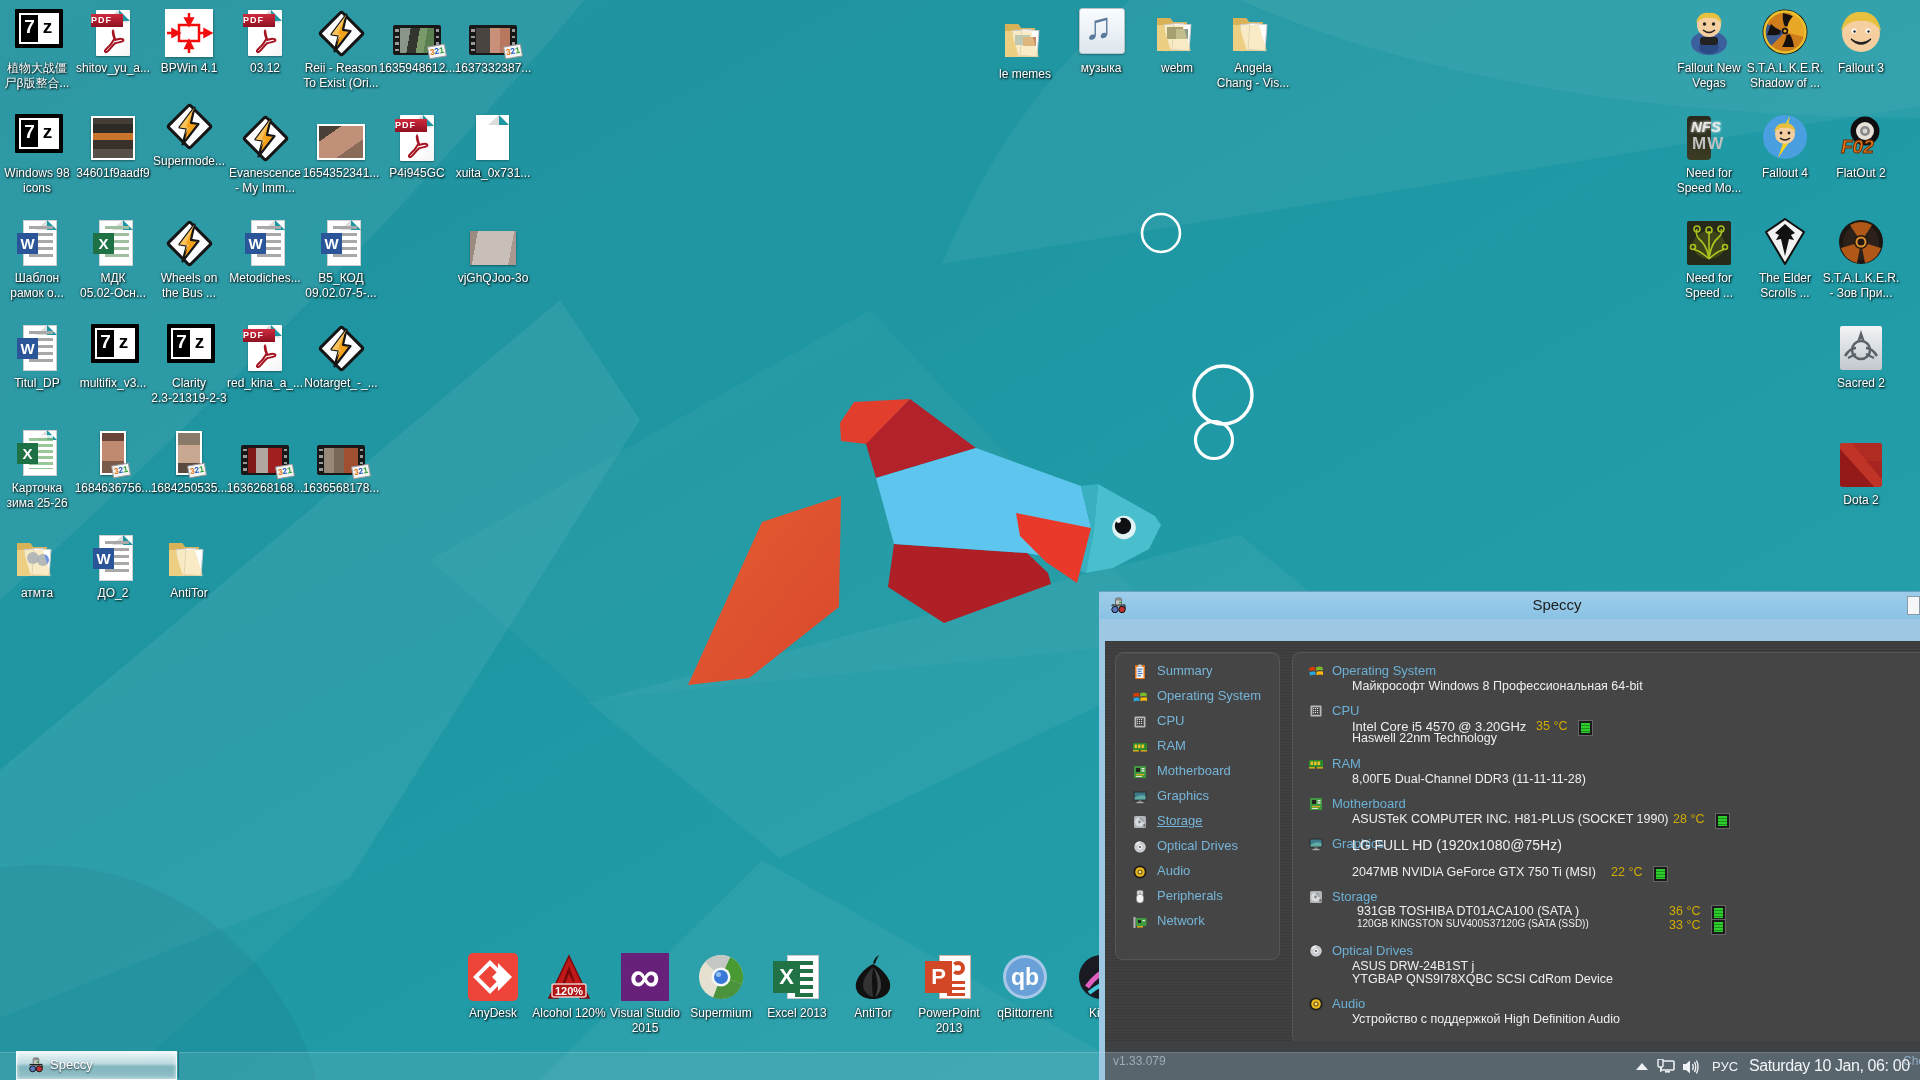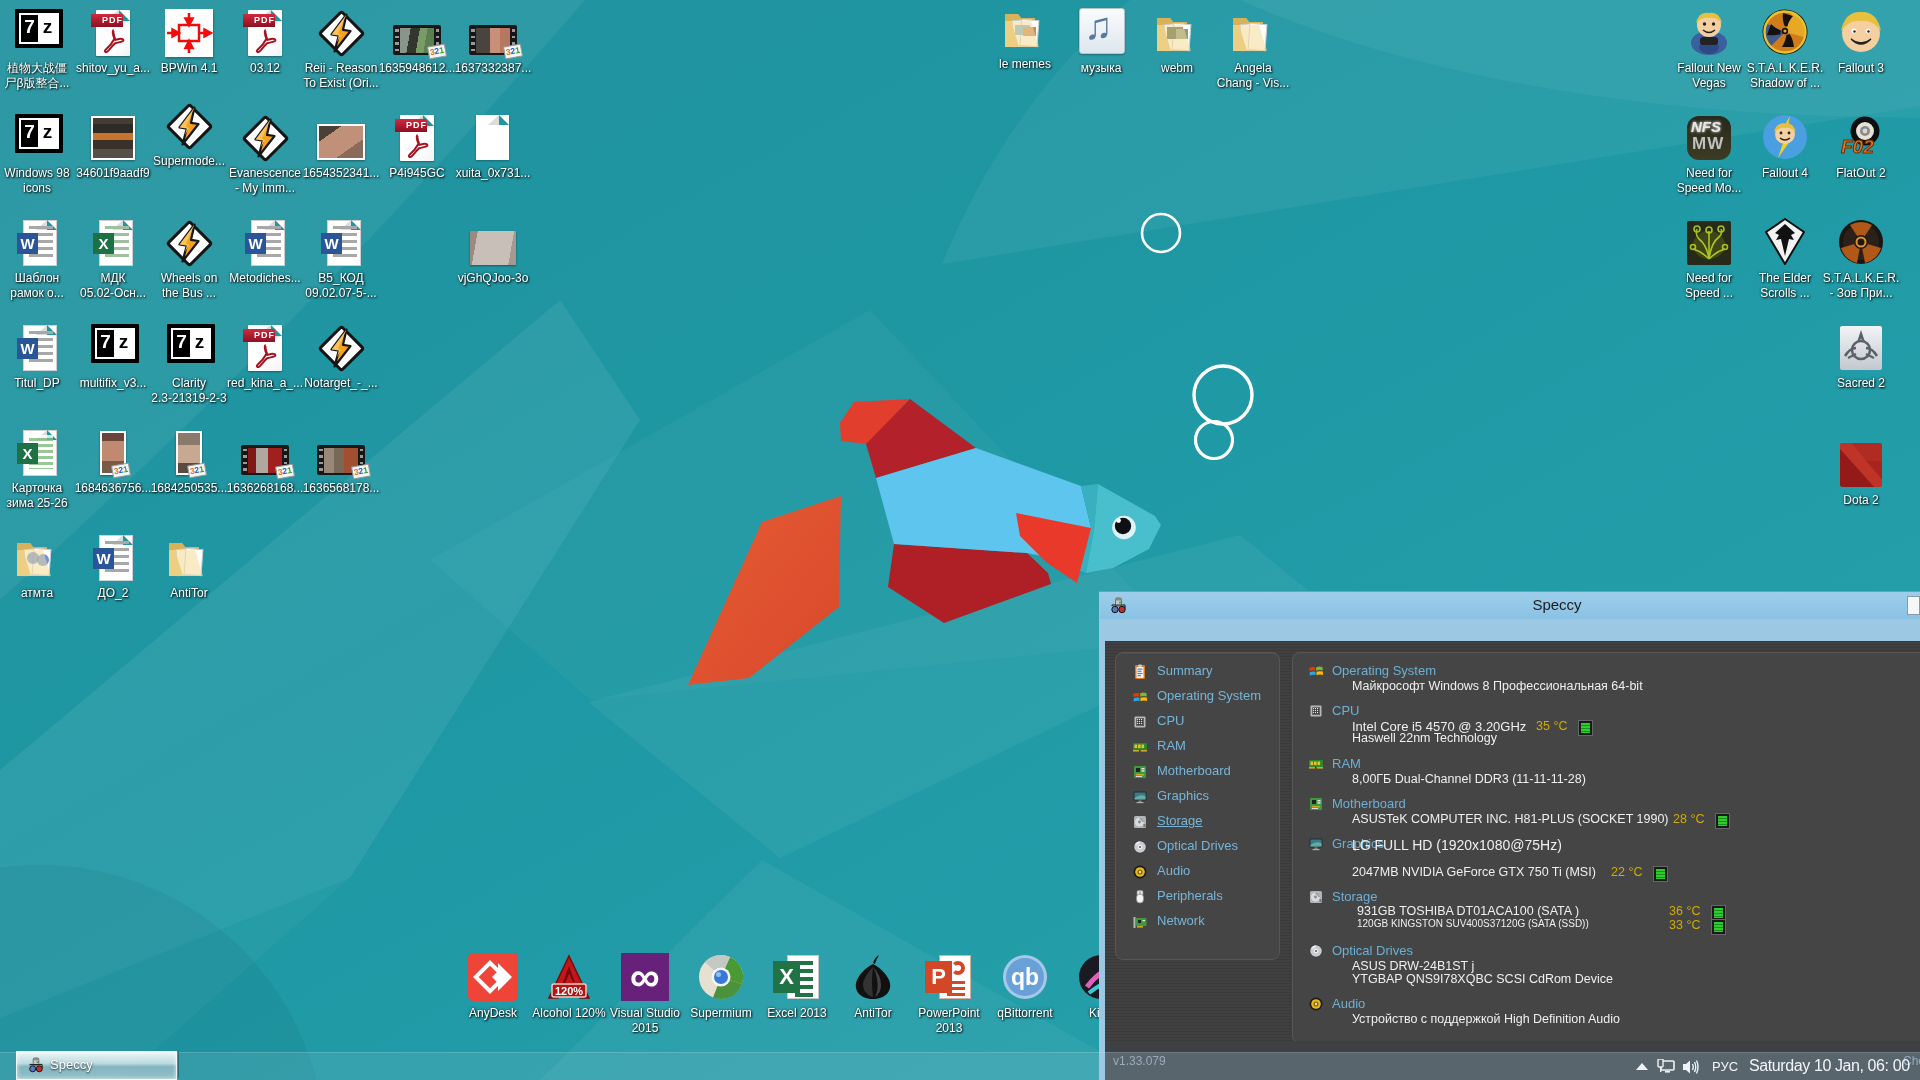--- a/index.html
+++ b/index.html
@@ -10,21 +10,21 @@
 
 .i7z{left:16px;bottom:9px;width:36px;height:27px;background:#fff;border:4px solid #000;border-radius:1px;display:flex;padding:2px;}
 .i7z b{font-weight:bold;font-size:19px;line-height:23px;}
 .i7z .s7{width:17px;background:#000;color:#fff;text-align:center;}
 .i7z .sz{width:19px;background:#fff;color:#000;text-align:center;}
 
 .ipdf{left:21px;bottom:1px;width:34px;height:46px;}
 .ipdf .pg{position:absolute;inset:0;background:linear-gradient(135deg,#fff 70%,#f2f2f2);border-radius:1px;box-shadow:0 1px 2px rgba(0,0,0,.35);}
 .ipdf .fold{position:absolute;right:0;top:0;border-style:solid;border-width:0 11px 11px 0;border-color:#1e96a2 transparent;filter:drop-shadow(-1px 1px 1px rgba(0,0,0,.2));}
 .ipdf .fold:after{content:"";position:absolute;left:-12px;top:0;border-style:solid;border-width:0 0 11px 12px;border-color:transparent transparent #d6d6d6;}
-.ipdf .bn{position:absolute;left:-5px;top:4px;width:32px;height:13px;background:linear-gradient(#cf2b3e,#8e1020);color:#fff;font-weight:bold;font-size:9px;line-height:13px;text-align:right;letter-spacing:1px;}
+.ipdf .bn{position:absolute;left:-5px;top:4px;width:32px;height:13px;background:linear-gradient(#cf2b3e,#8e1020);color:#fff;font-weight:bold;font-size:9px;line-height:13px;text-align:left;letter-spacing:1px;}
 .ipdf svg{position:absolute;left:7px;top:19px;}
 
 .idoc{left:18px;bottom:1px;width:40px;height:46px;}
 .idoc .pg{position:absolute;left:6px;top:0;width:34px;height:46px;background:#fff;border:1px solid #d0d0d0;box-sizing:border-box;}
 .idoc .fold{position:absolute;right:0;top:0;border-style:solid;border-width:0 10px 10px 0;border-color:#1e96a2 transparent;}
 .idoc .fold:after{content:"";position:absolute;left:-11px;top:0;border-style:solid;border-width:0 0 10px 11px;border-color:transparent transparent #dcdcdc;}
 .idoc .ln{position:absolute;left:12px;right:4px;height:3px;background:#a8a8a8;}
 .idoc .blk{position:absolute;left:0;top:13px;width:21px;height:21px;color:#fff;font-weight:bold;font-size:15px;line-height:21px;text-align:center;}
 
 .iblank{left:21px;bottom:2px;width:33px;height:45px;background:#fff;box-shadow:0 1px 2px rgba(0,0,0,.3);}
@@ -453,21 +453,21 @@
             <path d="M4 5 L17 5 L20 9 L34 9 L34 38 L4 38 Z" fill="#e3bf6c"></path>
             <path d="M4 5 L17 5 L20 9 L34 9 L34 12 L4 12 Z" fill="#d9b257"></path>
             <rect x="12" y="11" width="19" height="26" fill="#fdfdfd" stroke="#c8c8c8" stroke-width="1" transform="rotate(-4 21 24)"></rect>
             <rect x="20" y="11" width="17" height="26" fill="#ffffff" stroke="#cccccc" stroke-width="1" transform="rotate(4 28 24)"></rect>
             <path d="M4 12 L30 12 L38 38 L10 38 Z" fill="#f2da96" opacity="0.55"></path>
             <path d="M4 12 L10 12 L18 38 L4 38 Z" fill="#eccf82"></path>
           </svg></div>
       </div>
       <div class="lb">AntiTor</div>
     </div>
-<div class="di" style="left:987px;top:5px">
+<div class="di" style="left:987px;top:15px">
       <div class="ic">
         <div class="ifld"><svg width="48" height="42" viewBox="0 0 48 42">
             <path d="M4 5 L17 5 L20 9 L34 9 L34 38 L4 38 Z" fill="#e3bf6c"></path>
             <path d="M4 5 L17 5 L20 9 L34 9 L34 12 L4 12 Z" fill="#d9b257"></path>
             <rect x="12" y="11" width="19" height="26" fill="#fdfdfd" stroke="#c8c8c8" stroke-width="1" transform="rotate(-4 21 24)"></rect>
             <rect x="20" y="11" width="17" height="26" fill="#ffffff" stroke="#cccccc" stroke-width="1" transform="rotate(4 28 24)"></rect>
             <rect x="14" y="16" width="15" height="10" fill="#7fb2d8"></rect>
             <rect x="22" y="18" width="13" height="9" fill="#c88a60"></rect>
             <path d="M4 12 L30 12 L38 38 L10 38 Z" fill="#f2da96" opacity="0.55"></path>
             <path d="M4 12 L10 12 L18 38 L4 38 Z" fill="#eccf82"></path>
@@ -554,21 +554,21 @@
             <circle cx="29" cy="22" r="2.5" fill="#fff"></circle>
             <circle cx="15.5" cy="22.5" r="1.2" fill="#222"></circle>
             <circle cx="29.5" cy="22.5" r="1.2" fill="#222"></circle>
             <path d="M12 30 Q22 40 32 30 Q27 34 22 33.5 Q17 34 12 30 Z" fill="#fff" stroke="#222" stroke-width="1.2"></path>
           </svg></div>
       </div>
       <div class="lb">Fallout 3</div>
     </div>
 <div class="di" style="left:1671px;top:114px">
       <div class="ic">
-        <div class="igm" style="left:16px;width:44px;height:44px;background:linear-gradient(#28281c,#3c3c24);border-radius:12px">
+        <div class="igm" style="left:16px;width:24px;height:44px;background:linear-gradient(#28281c,#3c3c24);border-radius:4px">
           <div style="position:absolute;left:4px;top:2px;color:#e8e8e8;font-weight:bold;font-style:italic;font-size:15px;text-shadow:0 0 3px #fff">NFS</div>
           <div style="position:absolute;left:5px;top:18px;color:#c0c0c0;font-weight:bold;font-size:17px;letter-spacing:1px">MW</div>
         </div>
       </div>
       <div class="lb">Need for<br>Speed Mo...</div>
     </div>
 <div class="di" style="left:1747px;top:114px">
       <div class="ic">
         <div class="igm" style="left:15px;width:46px;height:46px"><svg width="46" height="46" viewBox="0 0 46 46">
             <circle cx="23" cy="23" r="22" fill="#4a9fe0"></circle>

